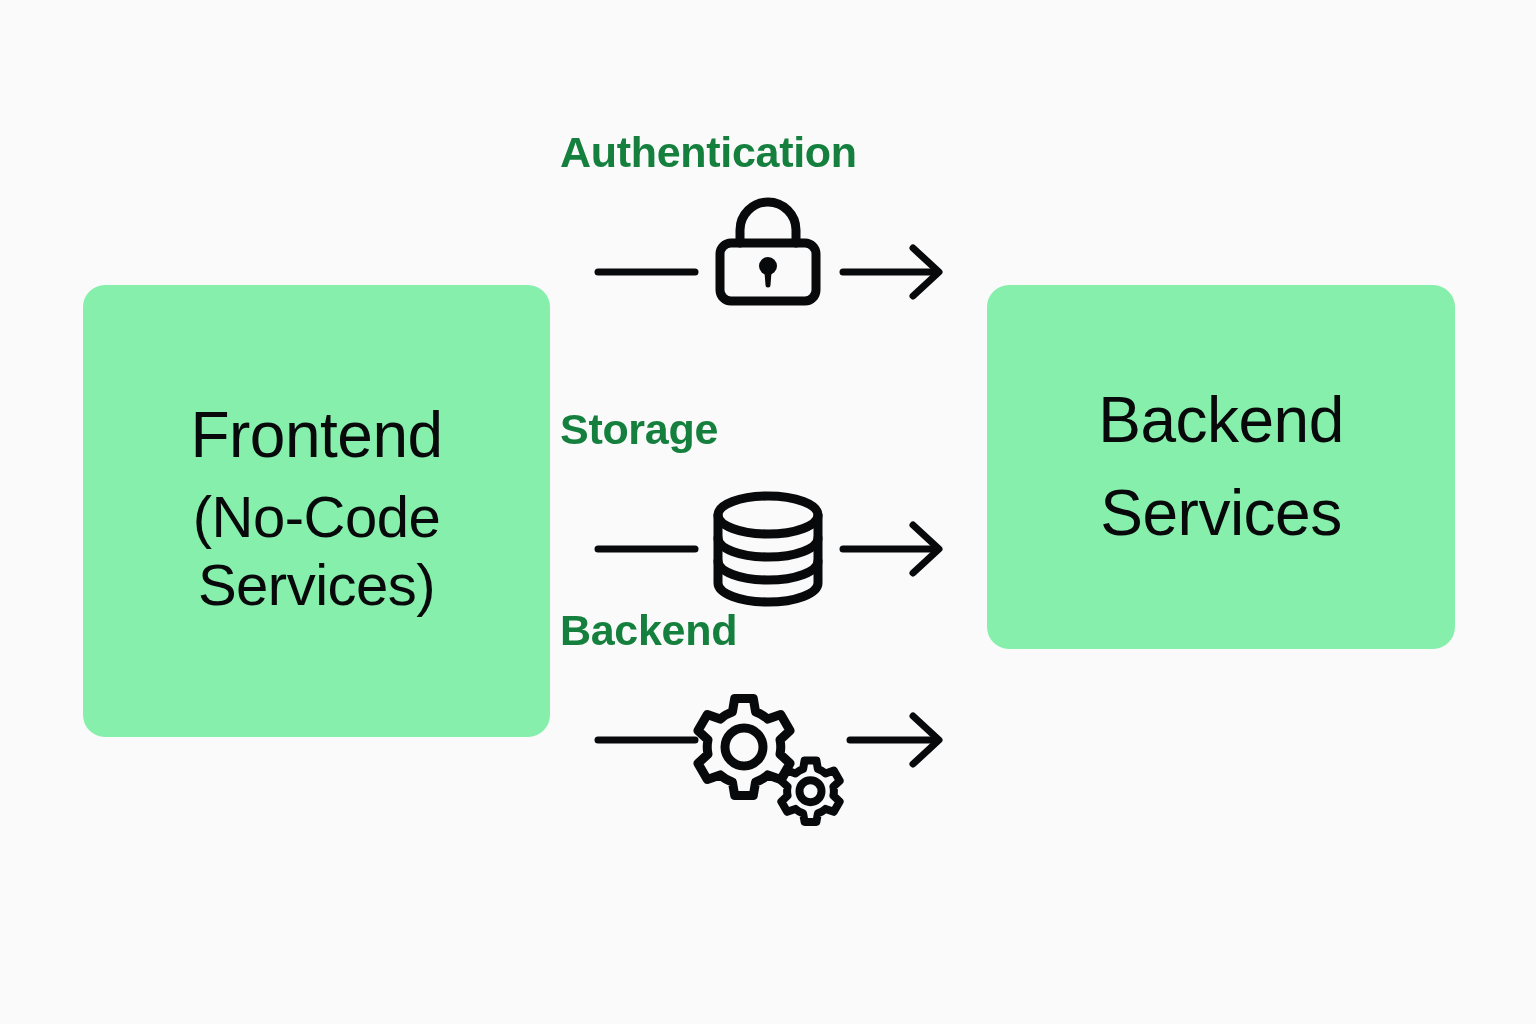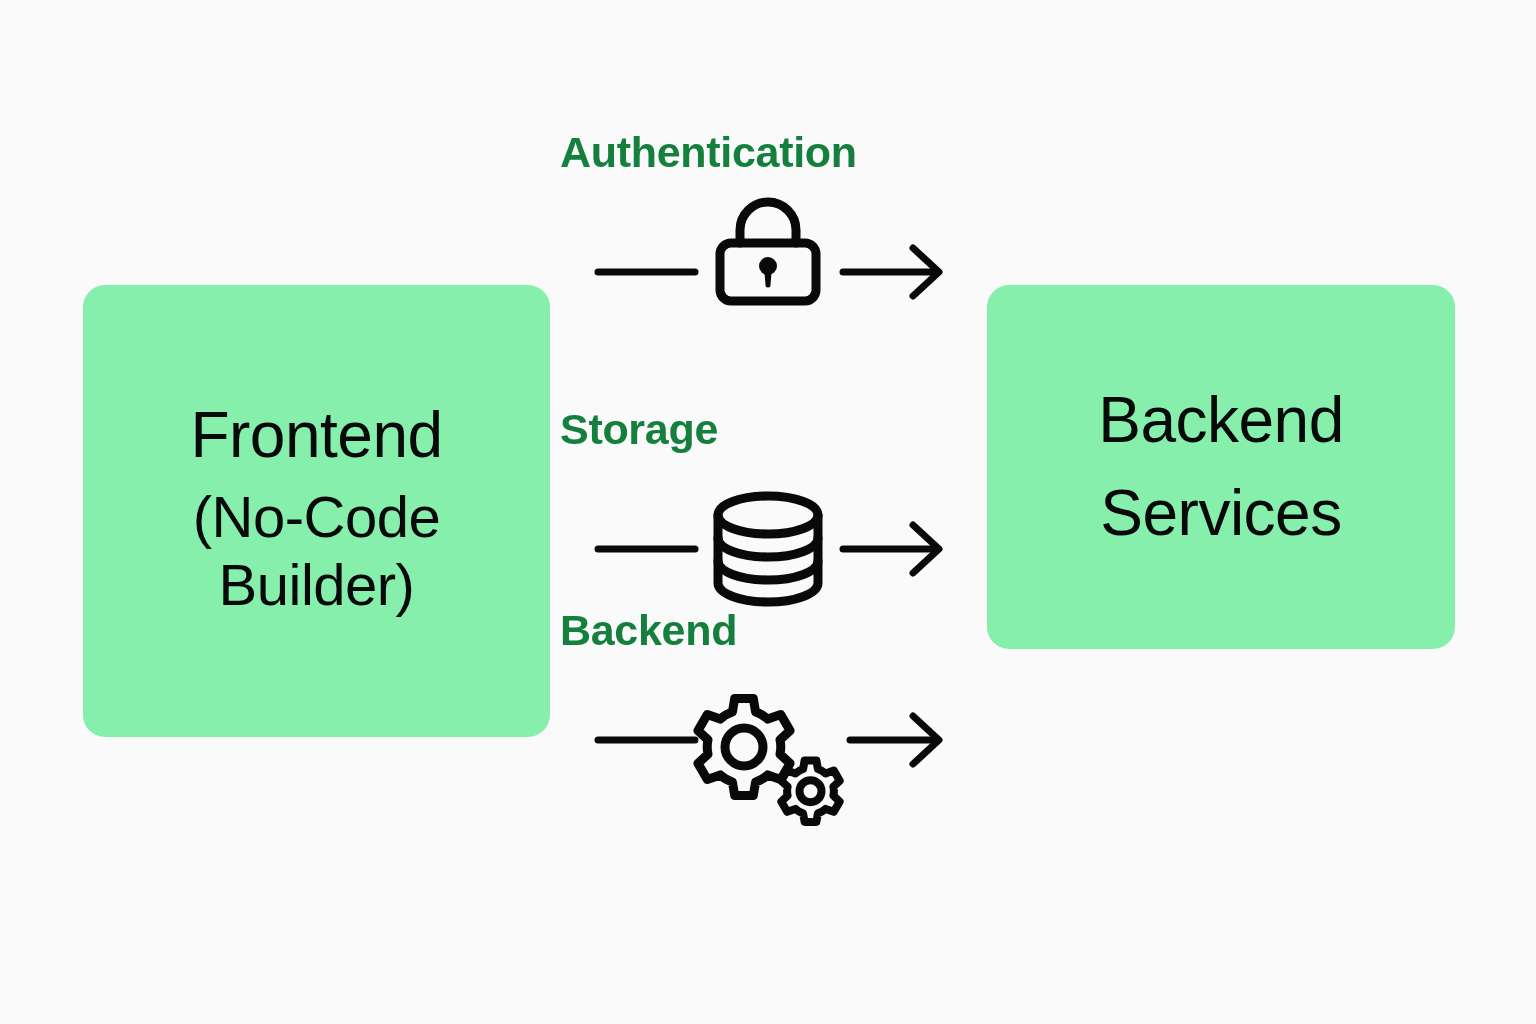--- a/index.html
+++ b/index.html
@@ -99,21 +99,21 @@
   }
 </style>
 </head>
 <body>
 
 <div id="canvas">
 
   <div class="node-box" id="node-frontend">
     <div class="node-title">Frontend</div>
     <div class="node-subline">(No-Code</div>
-    <div class="node-subline">Builder)</div>
+    <div class="node-subline">Services)</div>
   </div>
 
   <div class="node-box" id="node-backend">
     <div class="node-title">Backend</div>
     <div class="node-title">Services</div>
   </div>
 
   <div class="connector-row" id="row-authentication">
     <div class="connector-label">Authentication</div>
     <div class="connector-graphic">

